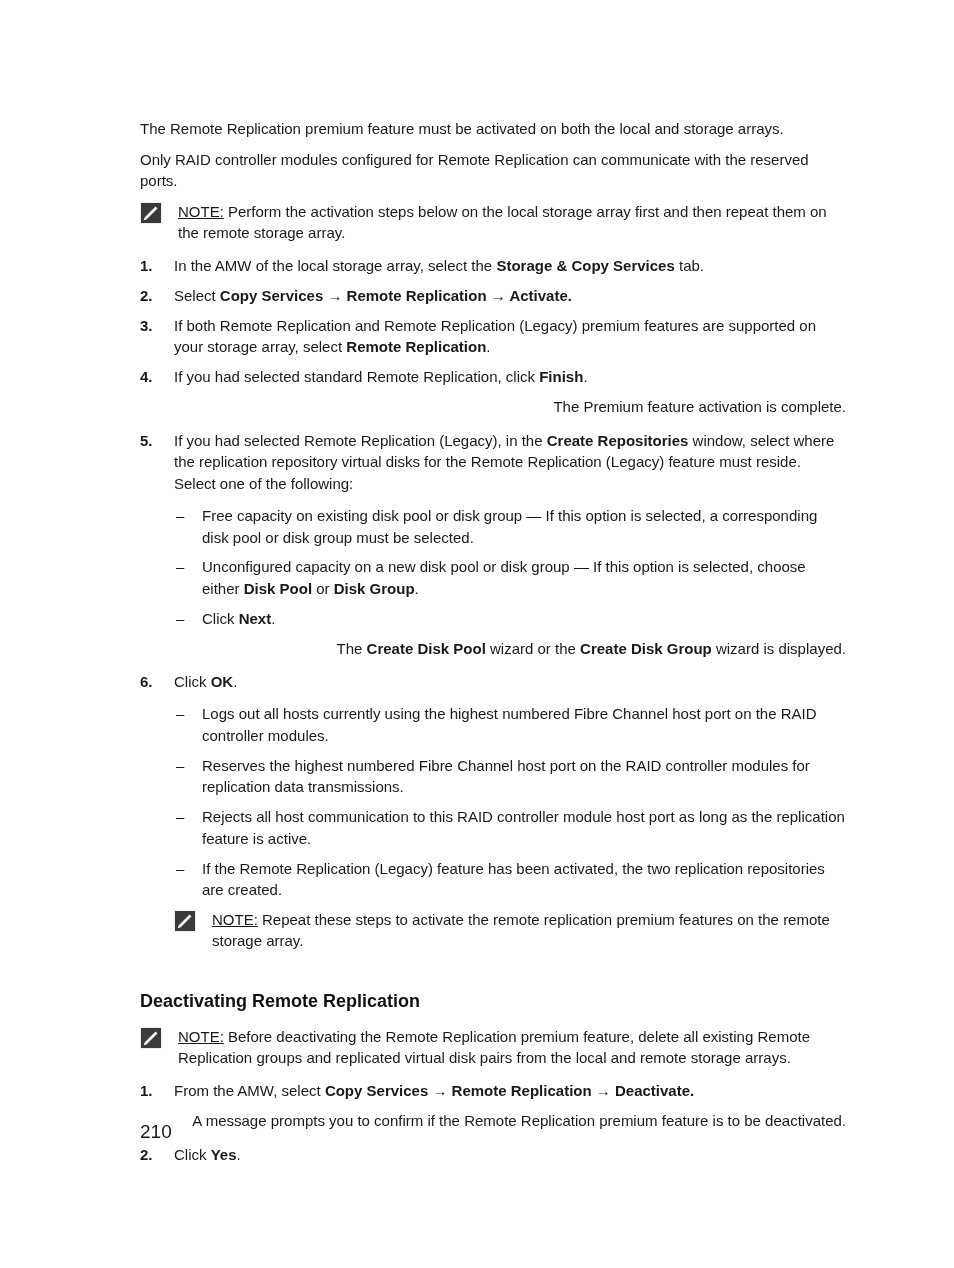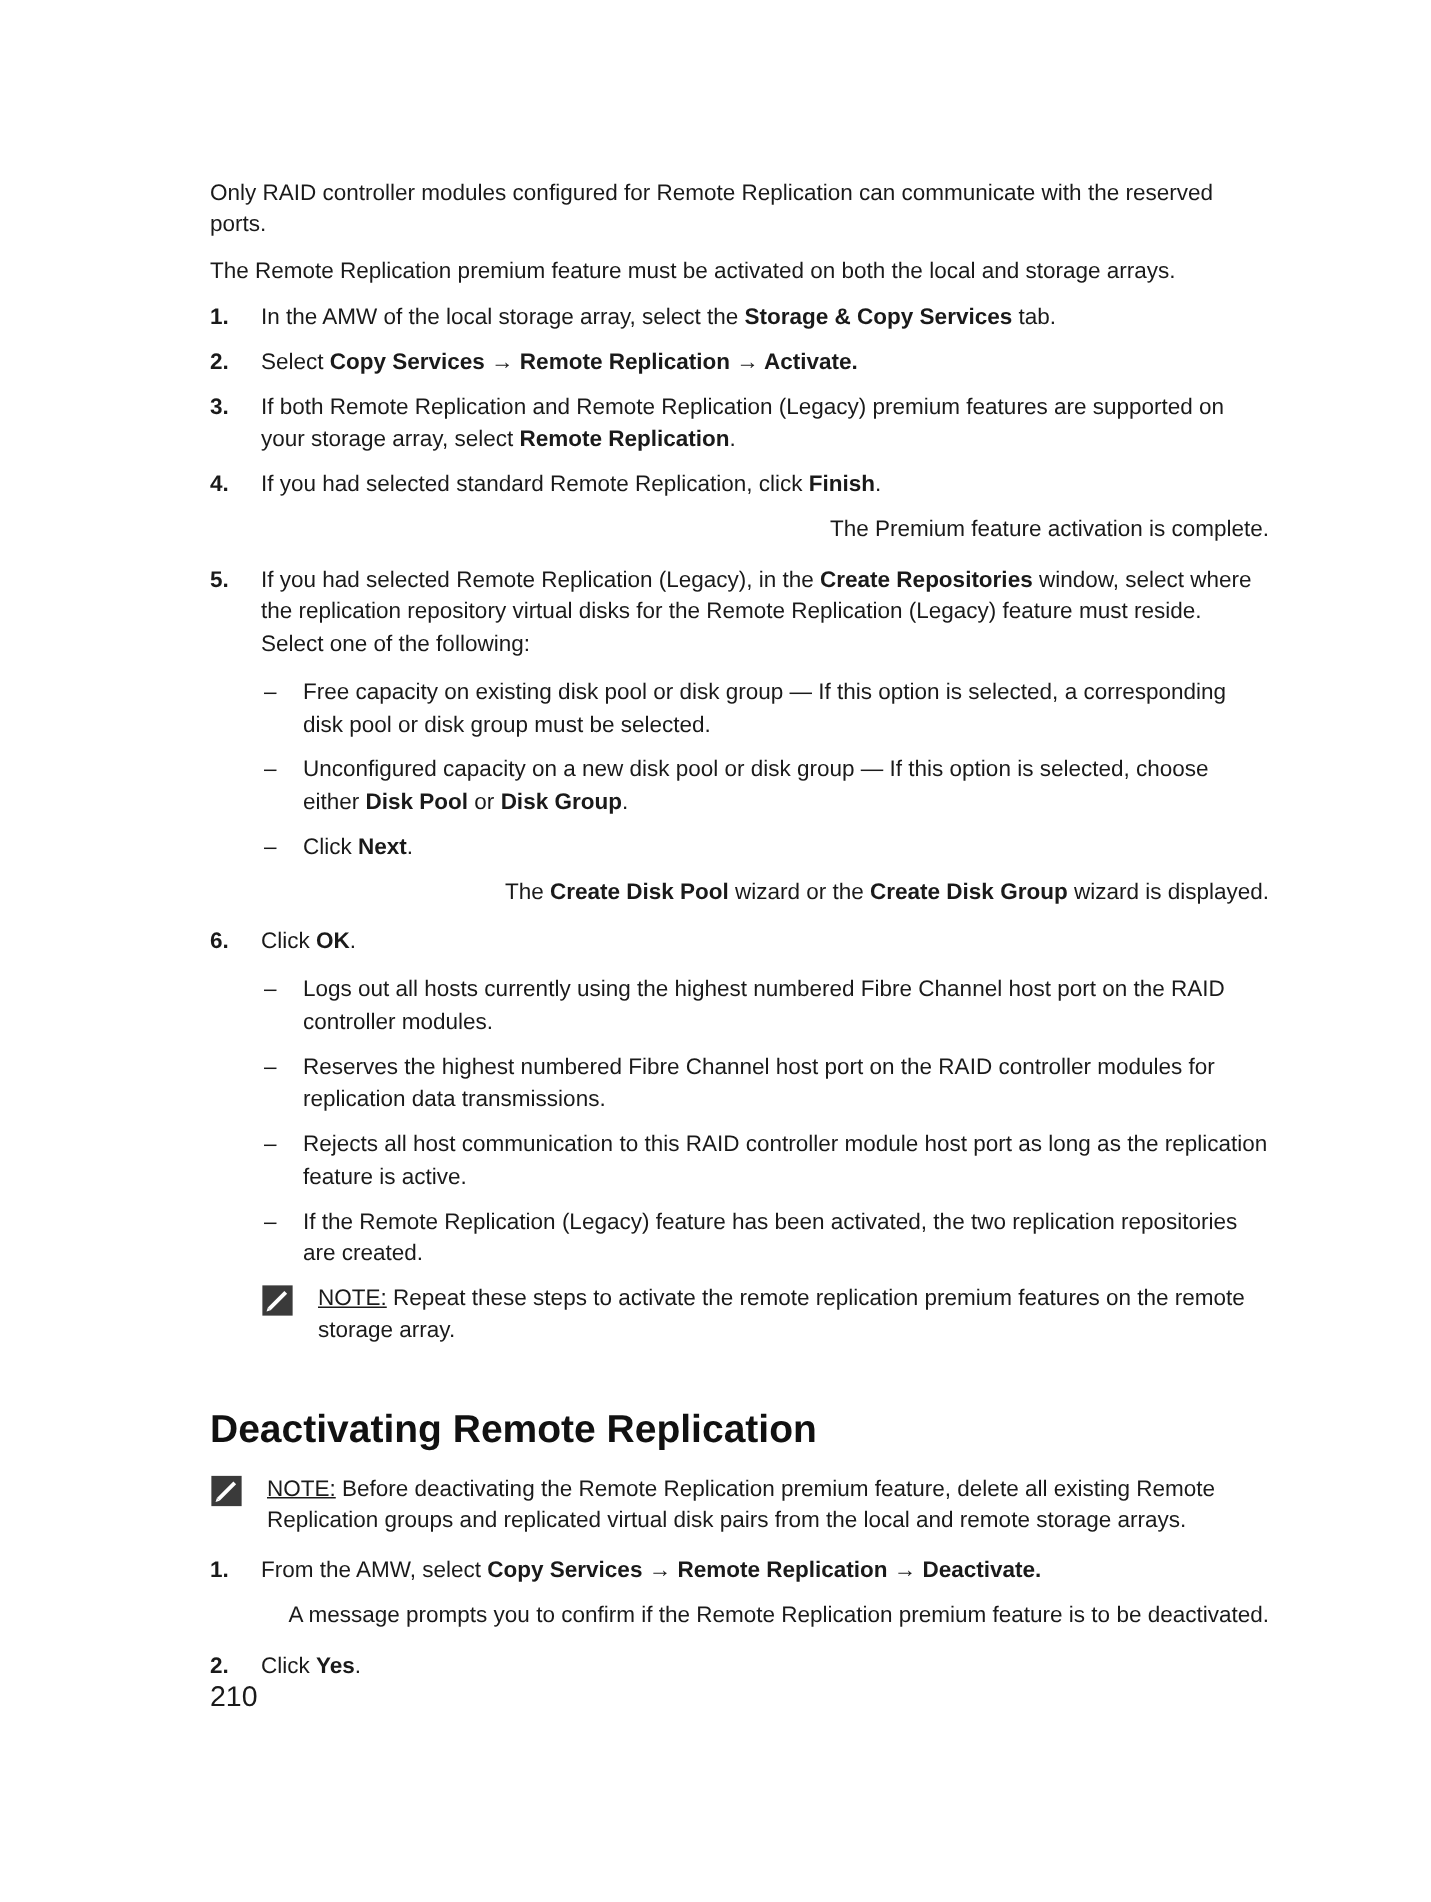--- a/index.html
+++ b/index.html
@@ -73,21 +73,21 @@
   ul.dash > li > .db {
     flex: 1;
   }
   .after-list-text {
     margin-top: 8px;
     margin-bottom: 4px;
     line-height: 1.45;
     text-align: right;
   }
   h2.section {
-    font-size: 26px;
+    font-size: 18px;
     font-weight: bold;
     margin: 28px 0 14px 0;
     color: #111;
   }
   .page-number {
     position: absolute;
     left: 140px;
     bottom: 125px;
     font-size: 19px;
   }
@@ -97,23 +97,35 @@
     width: 954px;
   }
   b { font-weight: bold; }
 </style>
 </head>
 <body>
 
 <div class="page-wrap">
 <div class="page">
 
+<p>The Remote Replication premium feature must be activated on both the local and storage arrays.</p>
 <p>Only RAID controller modules configured for Remote Replication can communicate with the reserved ports.</p>
-<p>The Remote Replication premium feature must be activated on both the local and storage arrays.</p>
-
+
+<div class="note-block">
+  <span class="note-icon">
+    <svg viewBox="0 0 24 24" width="22" height="22">
+      <rect x="1" y="1" width="22" height="22" fill="#3a3a3a"></rect>
+      <path d="M5 17 L17 5 L19 7 L7 19 Z" fill="#fff"></path>
+      <path d="M5 17 L7 19 L4 20 Z" fill="#fff"></path>
+    </svg>
+  </span>
+  <div class="note-text">
+    <span class="note-label">NOTE:</span><span> Perform the activation steps below on the local storage array first and then repeat them on the remote storage array.</span>
+  </div>
+</div>
 
 <ol class="num">
 
   <li>
     <span class="marker">1.</span>
     <span class="body">
       <span>In the AMW of the local storage array, select the </span><b>Storage &amp; Copy Services</b><span> tab.</span>
     </span>
   </li>
 

